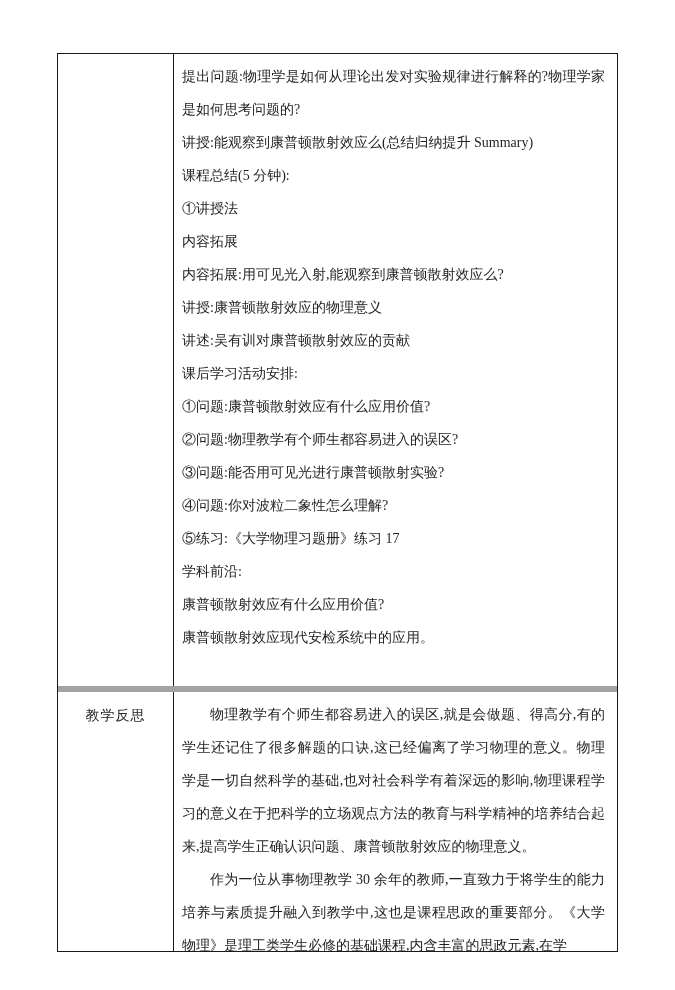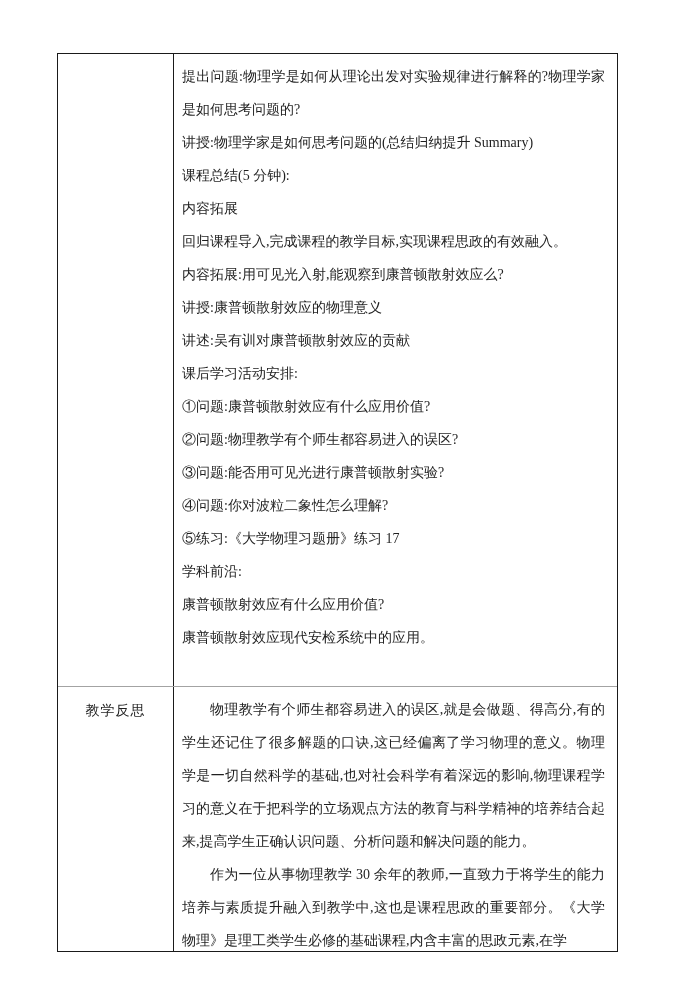--- a/index.html
+++ b/index.html
@@ -24,21 +24,21 @@
     border: 1px solid #1a1a1a;
     box-sizing: border-box;
     background: #ffffff;
   }
   .doc-row {
     display: flex;
     box-sizing: border-box;
     overflow: hidden;
   }
   .doc-row + .doc-row {
-    border-top: 1px solid #a3a3a3;
+    border-top: 6px solid #a3a3a3;
   }
   .row-1 { height: 632px; }
   .row-2 { height: 265px; }
   .label-cell {
     width: 116px;
     flex: 0 0 116px;
     box-sizing: border-box;
     border-right: 1px solid #1a1a1a;
     text-align: center;
     font-size: 14px;
@@ -67,39 +67,39 @@
 </style>
 </head>
 <body>
 
 <div class="page">
   <div class="doc-table" id="doc-table">
       <div class="doc-row row-1">
         <div class="label-cell"><span></span></div>
         <div class="content-cell">
           <p class=""><span class="">提出问题:物理学是如何从理论出发对实验规律进行解释的?物理学家是如何思考问题的?</span></p>
-          <p class=""><span class="">讲授:物理学家是如何思考问题的(总结归纳提升 Summary)</span></p>
+          <p class=""><span class="">讲授:能观察到康普顿散射效应么(总结归纳提升 Summary)</span></p>
           <p class=""><span class="seg-bold">课程总结</span><span class="">(5 分钟):</span></p>
+          <p class=""><span class="">①讲授法</span></p>
           <p class=""><span class="">内容拓展</span></p>
-          <p class=""><span class="">回归课程导入,完成课程的教学目标,实现课程思政的有效融入。</span></p>
           <p class=""><span class="">内容拓展:用可见光入射,能观察到康普顿散射效应么?</span></p>
           <p class=""><span class="">讲授:康普顿散射效应的物理意义</span></p>
           <p class=""><span class="">讲述:吴有训对康普顿散射效应的贡献</span></p>
           <p class=""><span class="">课后学习活动安排:</span></p>
           <p class=""><span class="">①问题:康普顿散射效应有什么应用价值?</span></p>
           <p class=""><span class="">②问题:物理教学有个师生都容易进入的误区?</span></p>
           <p class=""><span class="">③问题:能否用可见光进行康普顿散射实验?</span></p>
           <p class=""><span class="">④问题:你对波粒二象性怎么理解?</span></p>
           <p class=""><span class="">⑤练习:《大学物理习题册》练习 17</span></p>
           <p class=""><span class="">学科前沿:</span></p>
           <p class=""><span class="">康普顿散射效应有什么应用价值?</span></p>
           <p class=""><span class="">康普顿散射效应现代安检系统中的应用。</span></p>
         </div>
       </div>
       <div class="doc-row row-2">
         <div class="label-cell"><span>教学反思</span></div>
         <div class="content-cell">
-          <p class="indent"><span class="">物理教学有个师生都容易进入的误区,就是会做题、得高分,有的学生还记住了很多解题的口诀,这已经偏离了学习物理的意义。物理学是一切自然科学的基础,也对社会科学有着深远的影响,物理课程学习的意义在于把科学的立场观点方法的教育与科学精神的培养结合起来,提高学生正确认识问题、分析问题和解决问题的能力。</span></p>
+          <p class="indent"><span class="">物理教学有个师生都容易进入的误区,就是会做题、得高分,有的学生还记住了很多解题的口诀,这已经偏离了学习物理的意义。物理学是一切自然科学的基础,也对社会科学有着深远的影响,物理课程学习的意义在于把科学的立场观点方法的教育与科学精神的培养结合起来,提高学生正确认识问题、康普顿散射效应的物理意义。</span></p>
           <p class="indent"><span class="">作为一位从事物理教学 30 余年的教师,一直致力于将学生的能力培养与素质提升融入到教学中,这也是课程思政的重要部分。《大学物理》是理工类学生必修的基础课程,内含丰富的思政元素,在学</span></p>
         </div>
       </div>
     </div>
 </div>
 
 </body></html>

